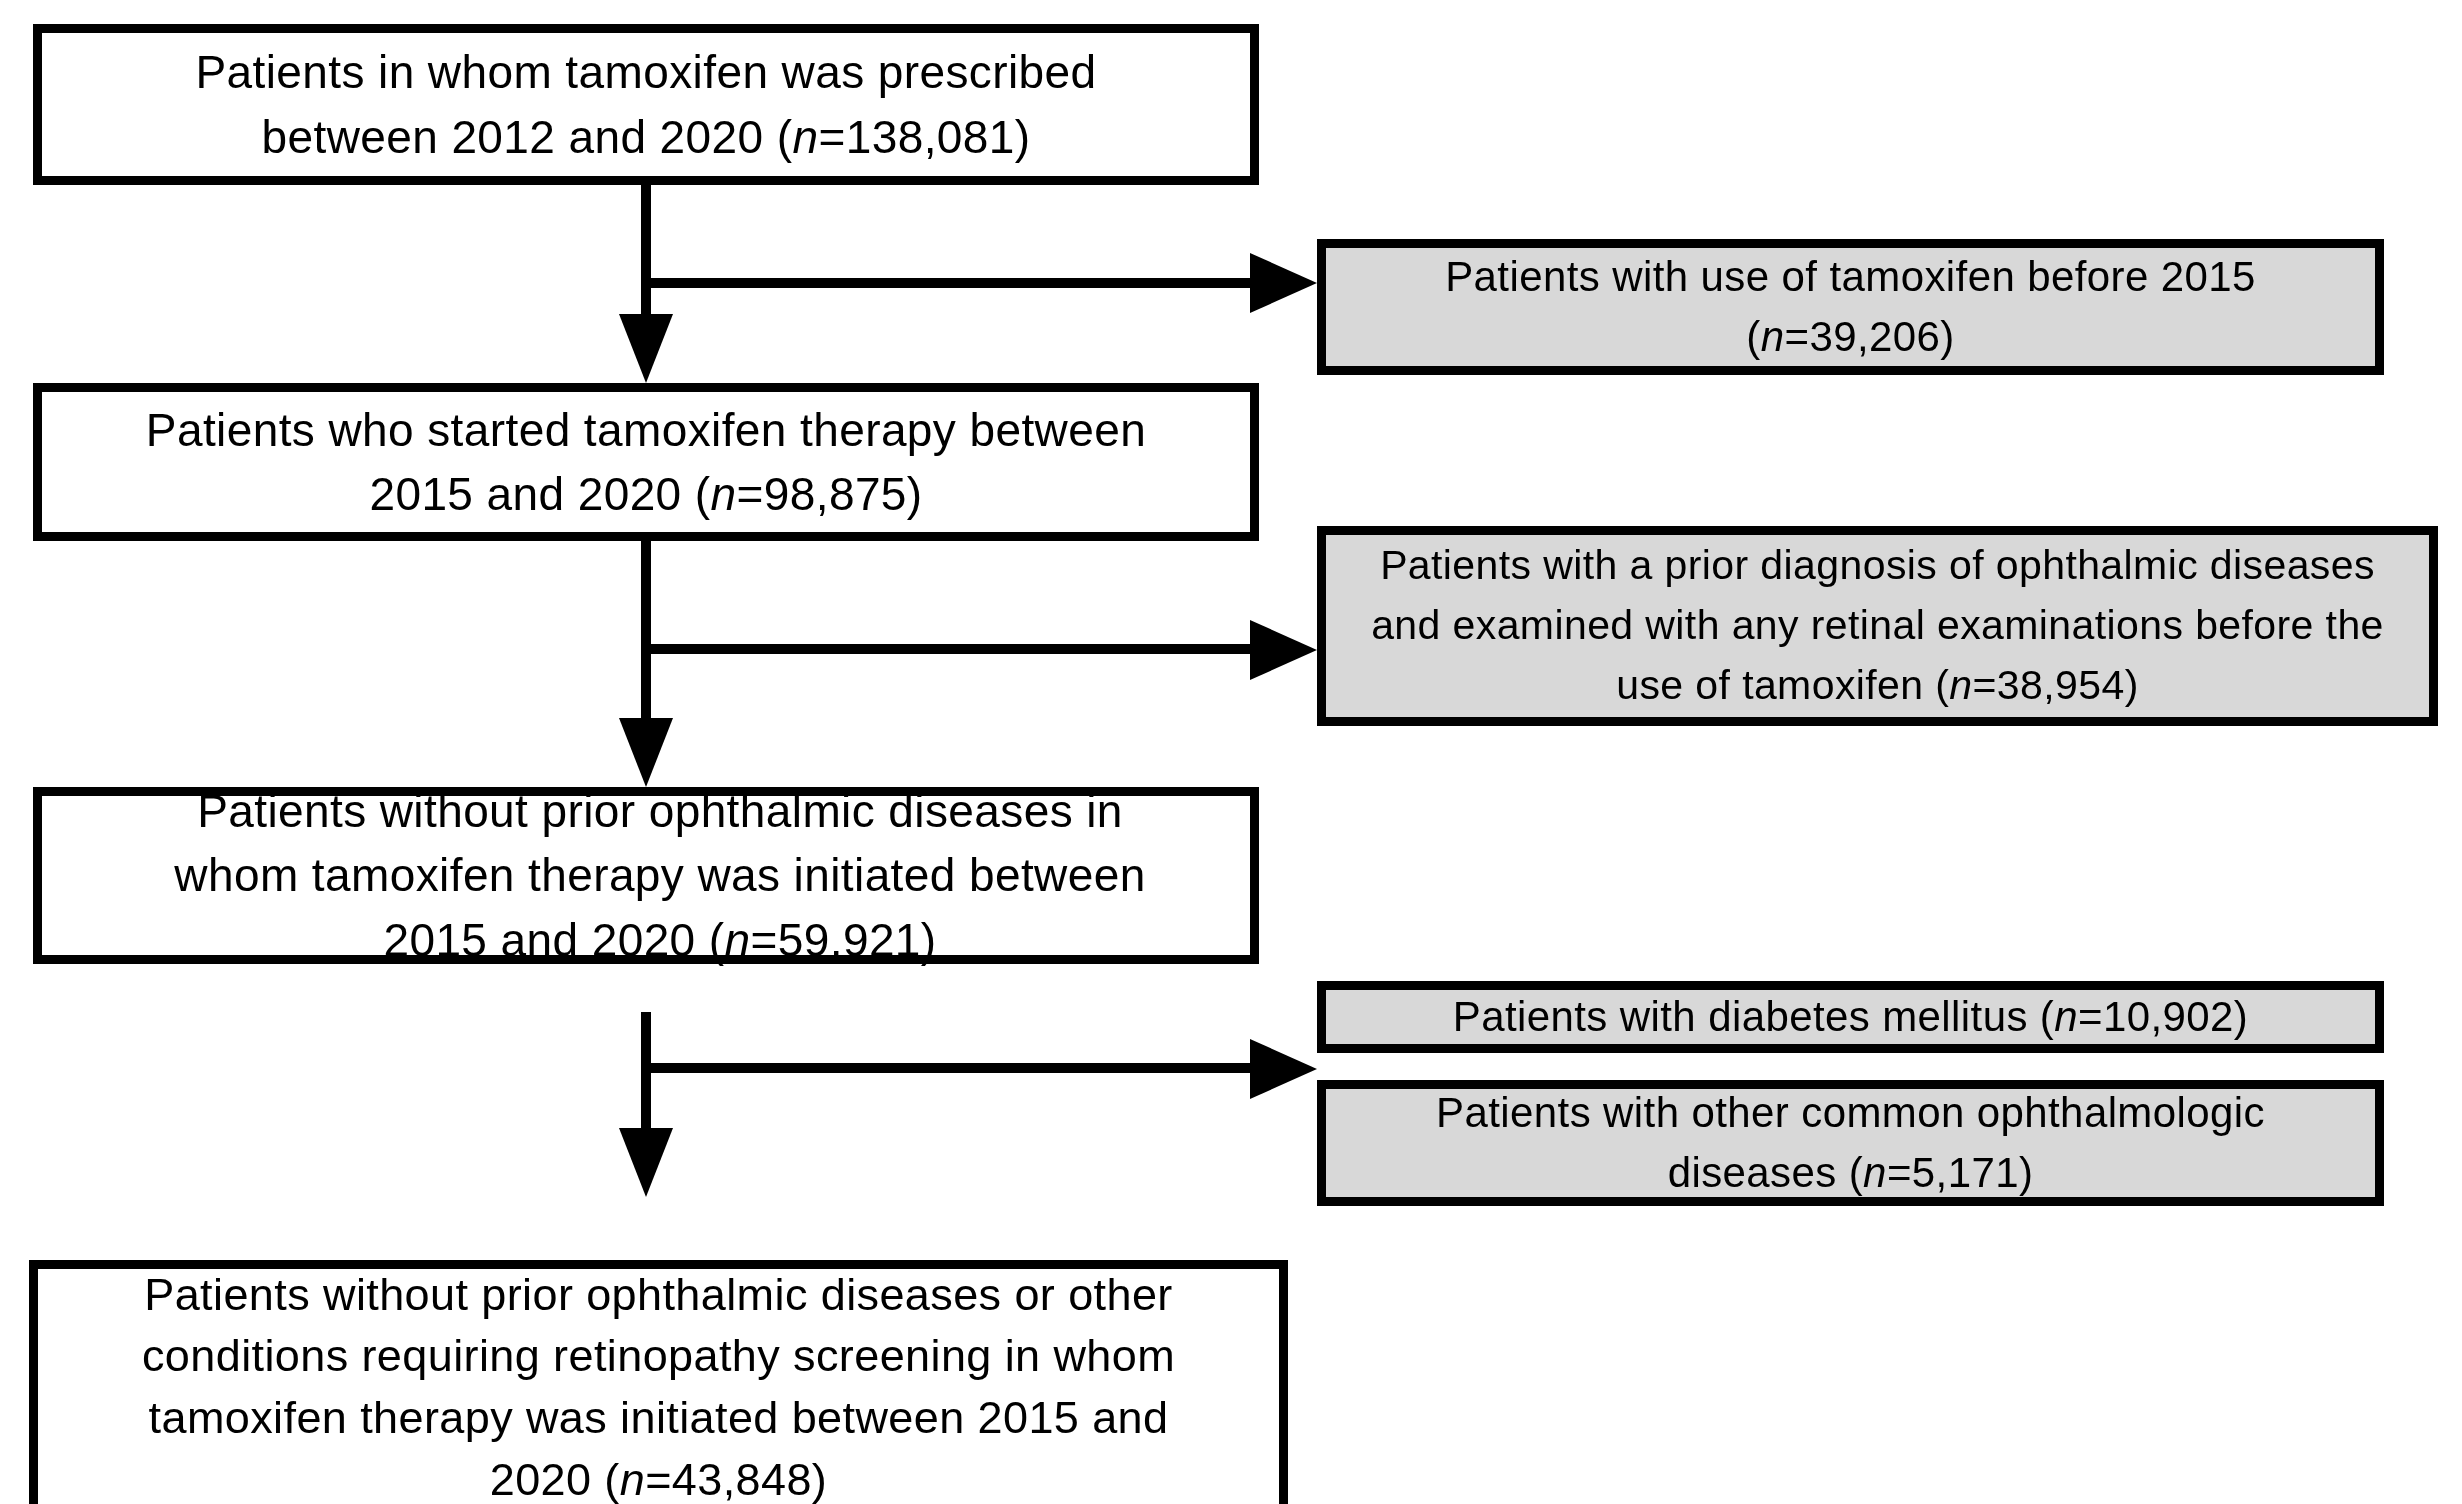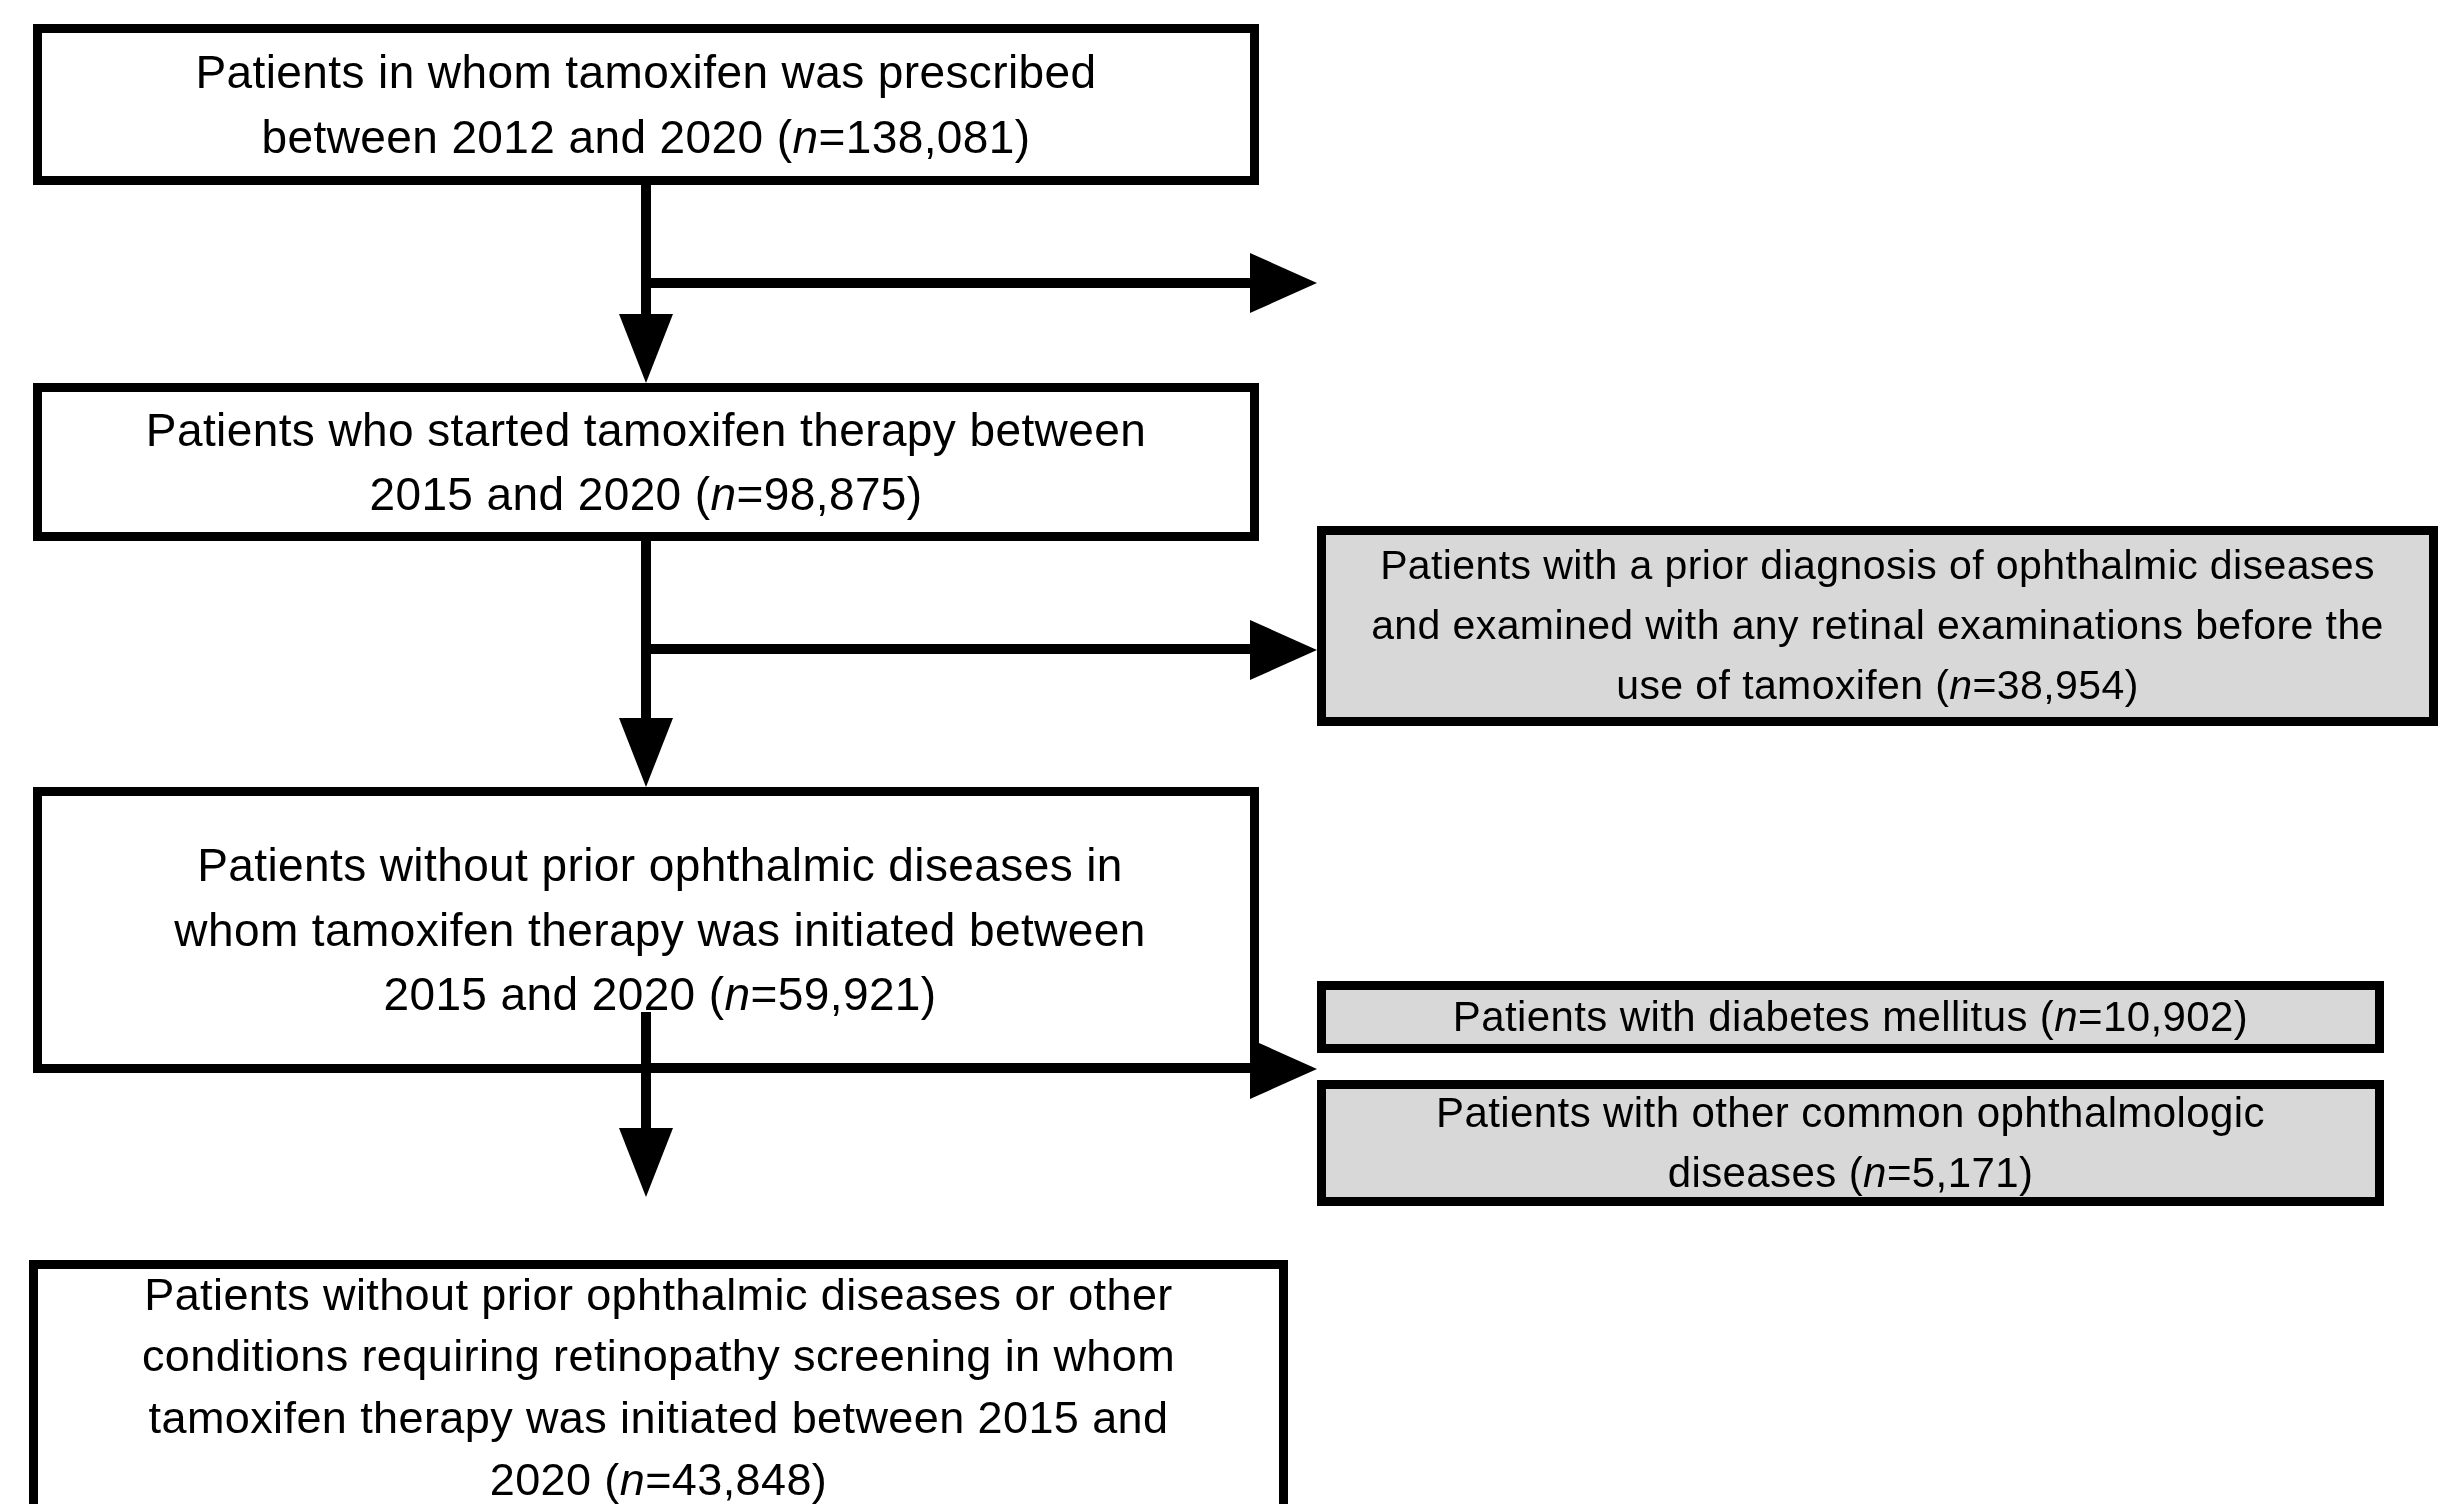--- a/index.html
+++ b/index.html
@@ -46,21 +46,21 @@
   .final-label {
     position: absolute;
     font-weight: bold;
     font-size: 62px;
     letter-spacing: 0.7px;
     white-space: nowrap;
   }
   
   #box-main-1 { left: 33px;   top: 24px;   width: 1226px; height: 161px; }
   #box-main-2 { left: 33px;   top: 383px;  width: 1226px; height: 158px; }
-  #box-main-3 { left: 33px;   top: 787px; width: 1226px; height: 286px; padding-left: 28px; }
+  #box-main-3 { left: 33px;   top: 787px; width: 1226px; height: 177px; padding-left: 28px; }
   #box-main-4 { left: 29px;   top: 1260px; width: 1259px; height: 254px; font-size: 45px; line-height: 1.37; }
   #box-excl-1 { left: 1317px; top: 239px;  width: 1067px; height: 136px; }
   #box-excl-2 { left: 1317px; top: 526px;  width: 1121px; height: 200px; font-size: 41px; line-height: 1.46; }
   #box-excl-3 { left: 1317px; top: 981px; width: 1067px; height: 72px; }
   #box-excl-4 { left: 1317px; top: 1080px; width: 1067px; height: 126px; }
   #final-label { left: 42px;  top: 1109px; }
   
   #v1-line { left: 641px; top: 185px;  width: 10.2px; height: 138px; }
   #v1-head { left: 619px; top: 314px; }
   #v2-line { left: 641px; top: 541px;  width: 10.2px; height: 185px; }
@@ -89,20 +89,23 @@
 
   <div class="box" id="box-main-3">
     <span>Patients without prior ophthalmic diseases in<br>whom tamoxifen therapy was initiated between<br>2015 and 2020 (<i>n</i>=59,921)</span>
   </div>
 
 
   <div class="box" id="box-main-4">
     <span>Patients without prior ophthalmic diseases or other<br>conditions requiring retinopathy screening in whom<br>tamoxifen therapy was initiated between 2015 and<br>2020 (<i>n</i>=43,848)</span>
   </div>
 
+  <div class="box excl" id="box-excl-1">
+    <span>Patients with use of tamoxifen before 2015<br>(<i>n</i>=39,206)</span>
+  </div>
 
   <div class="box excl" id="box-excl-2">
     <span>Patients with a prior diagnosis of ophthalmic diseases<br>and examined with any retinal examinations before the<br>use of tamoxifen (<i>n</i>=38,954)</span>
   </div>
 
   <div class="box excl" id="box-excl-3">
     <span>Patients with diabetes mellitus (<i>n</i>=10,902)</span>
   </div>
 
   <div class="box excl" id="box-excl-4">

